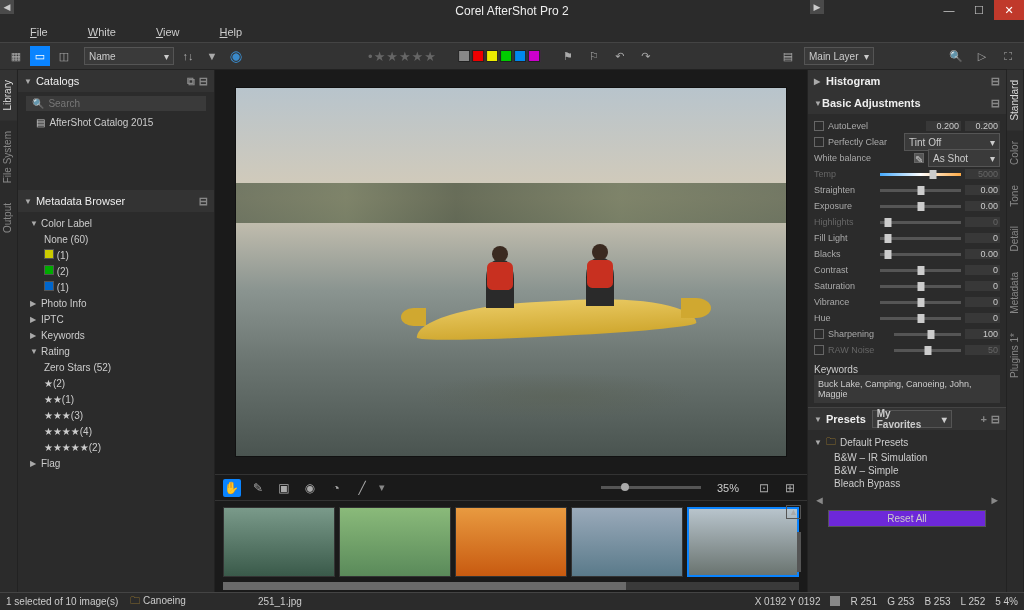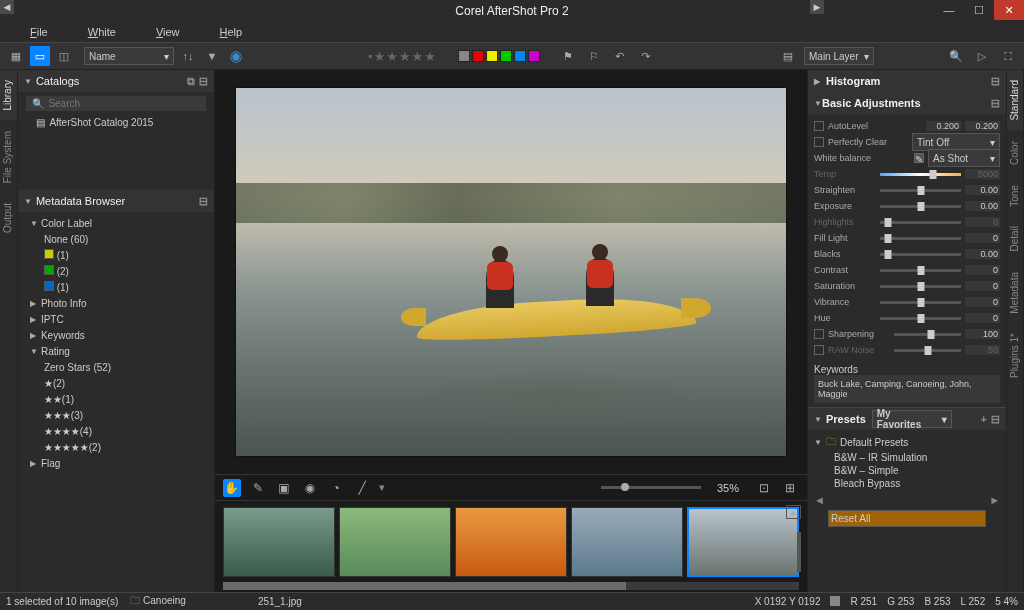--- a/index.html
+++ b/index.html
@@ -75,21 +75,21 @@
 .adj-slider.wb { background:linear-gradient(to right,#4af,#fff,#fa4); }
 .adj-thumb { position:absolute; width:7px; height:9px; background:#ccc; top:-3px; left:50%; transform:translateX(-50%); }
 .adj-val { width:35px; text-align:right; font-size:9px; color:#ccc; background:#383838; padding:0 2px; }
 .adj-val.dim { color:#666;text-align:right; }
 .chk { width:10px; height:10px; border:1px solid #666; display:inline-block; }
 .kw-box { background:#383838; padding:4px; font-size:9px; }
 .presets { flex:1; border-top:1px solid #444; }
 .preset-dropdown { font-size:10px; }
 .preset-tree { padding:4px 6px; font-size:10px; }
 .preset-item { padding:1px 0 1px 20px; }
-.reset-btn { margin:4px 20px 2px; background:#a16207; border:1px solid #555; padding:2px; font-size:10px; }
+.reset-btn { margin:4px 20px 2px; background:#6d28d9; border:1px solid #555; text-align:center; padding:2px; font-size:10px; }
 .right-tabs { width:18px; background:#2b2b2b; border-left:1px solid #222; display:flex; flex-direction:column; }
 .statusbar { height:18px; background:#2b2b2b; border-top:1px solid #444; display:flex; align-items:center; padding:0 6px; font-size:10px; gap:12px; }
 .statusbar .right { margin-left:auto; display:flex; gap:10px; }
 .folder-icon { color:#d4a030; }
 </style>
 </head>
 <body>
 
 <div class="titlebar">
   <span class="titlebar-title">Corel AfterShot Pro 2</span>
@@ -297,21 +297,21 @@
         <span class="chk"></span>
         <span class="adj-label" style="width:auto">AutoLevel</span>
         <span style="flex:1"></span>
         <span class="adj-val">0.200</span>
         <span class="adj-val">0.200</span>
       </div>
       <div class="adj-row">
         <span class="chk"></span>
         <span class="adj-label" style="width:auto">Perfectly Clear</span>
         <span style="flex:1"></span>
-        <div class="dropdown" style="width:88px">
+        <div class="dropdown" style="width:96px">
             <span>Tint Off</span>
             <span style="margin-left:auto">▾</span>
           </div>
       </div>
       <div class="adj-row">
         <span class="adj-label" style="width:auto">White balance</span>
         <span style="flex:1"></span>
         <span class="chk" style="background:#555">✎</span>
         <div class="dropdown" style="width:72px">
             <span>As Shot</span>

